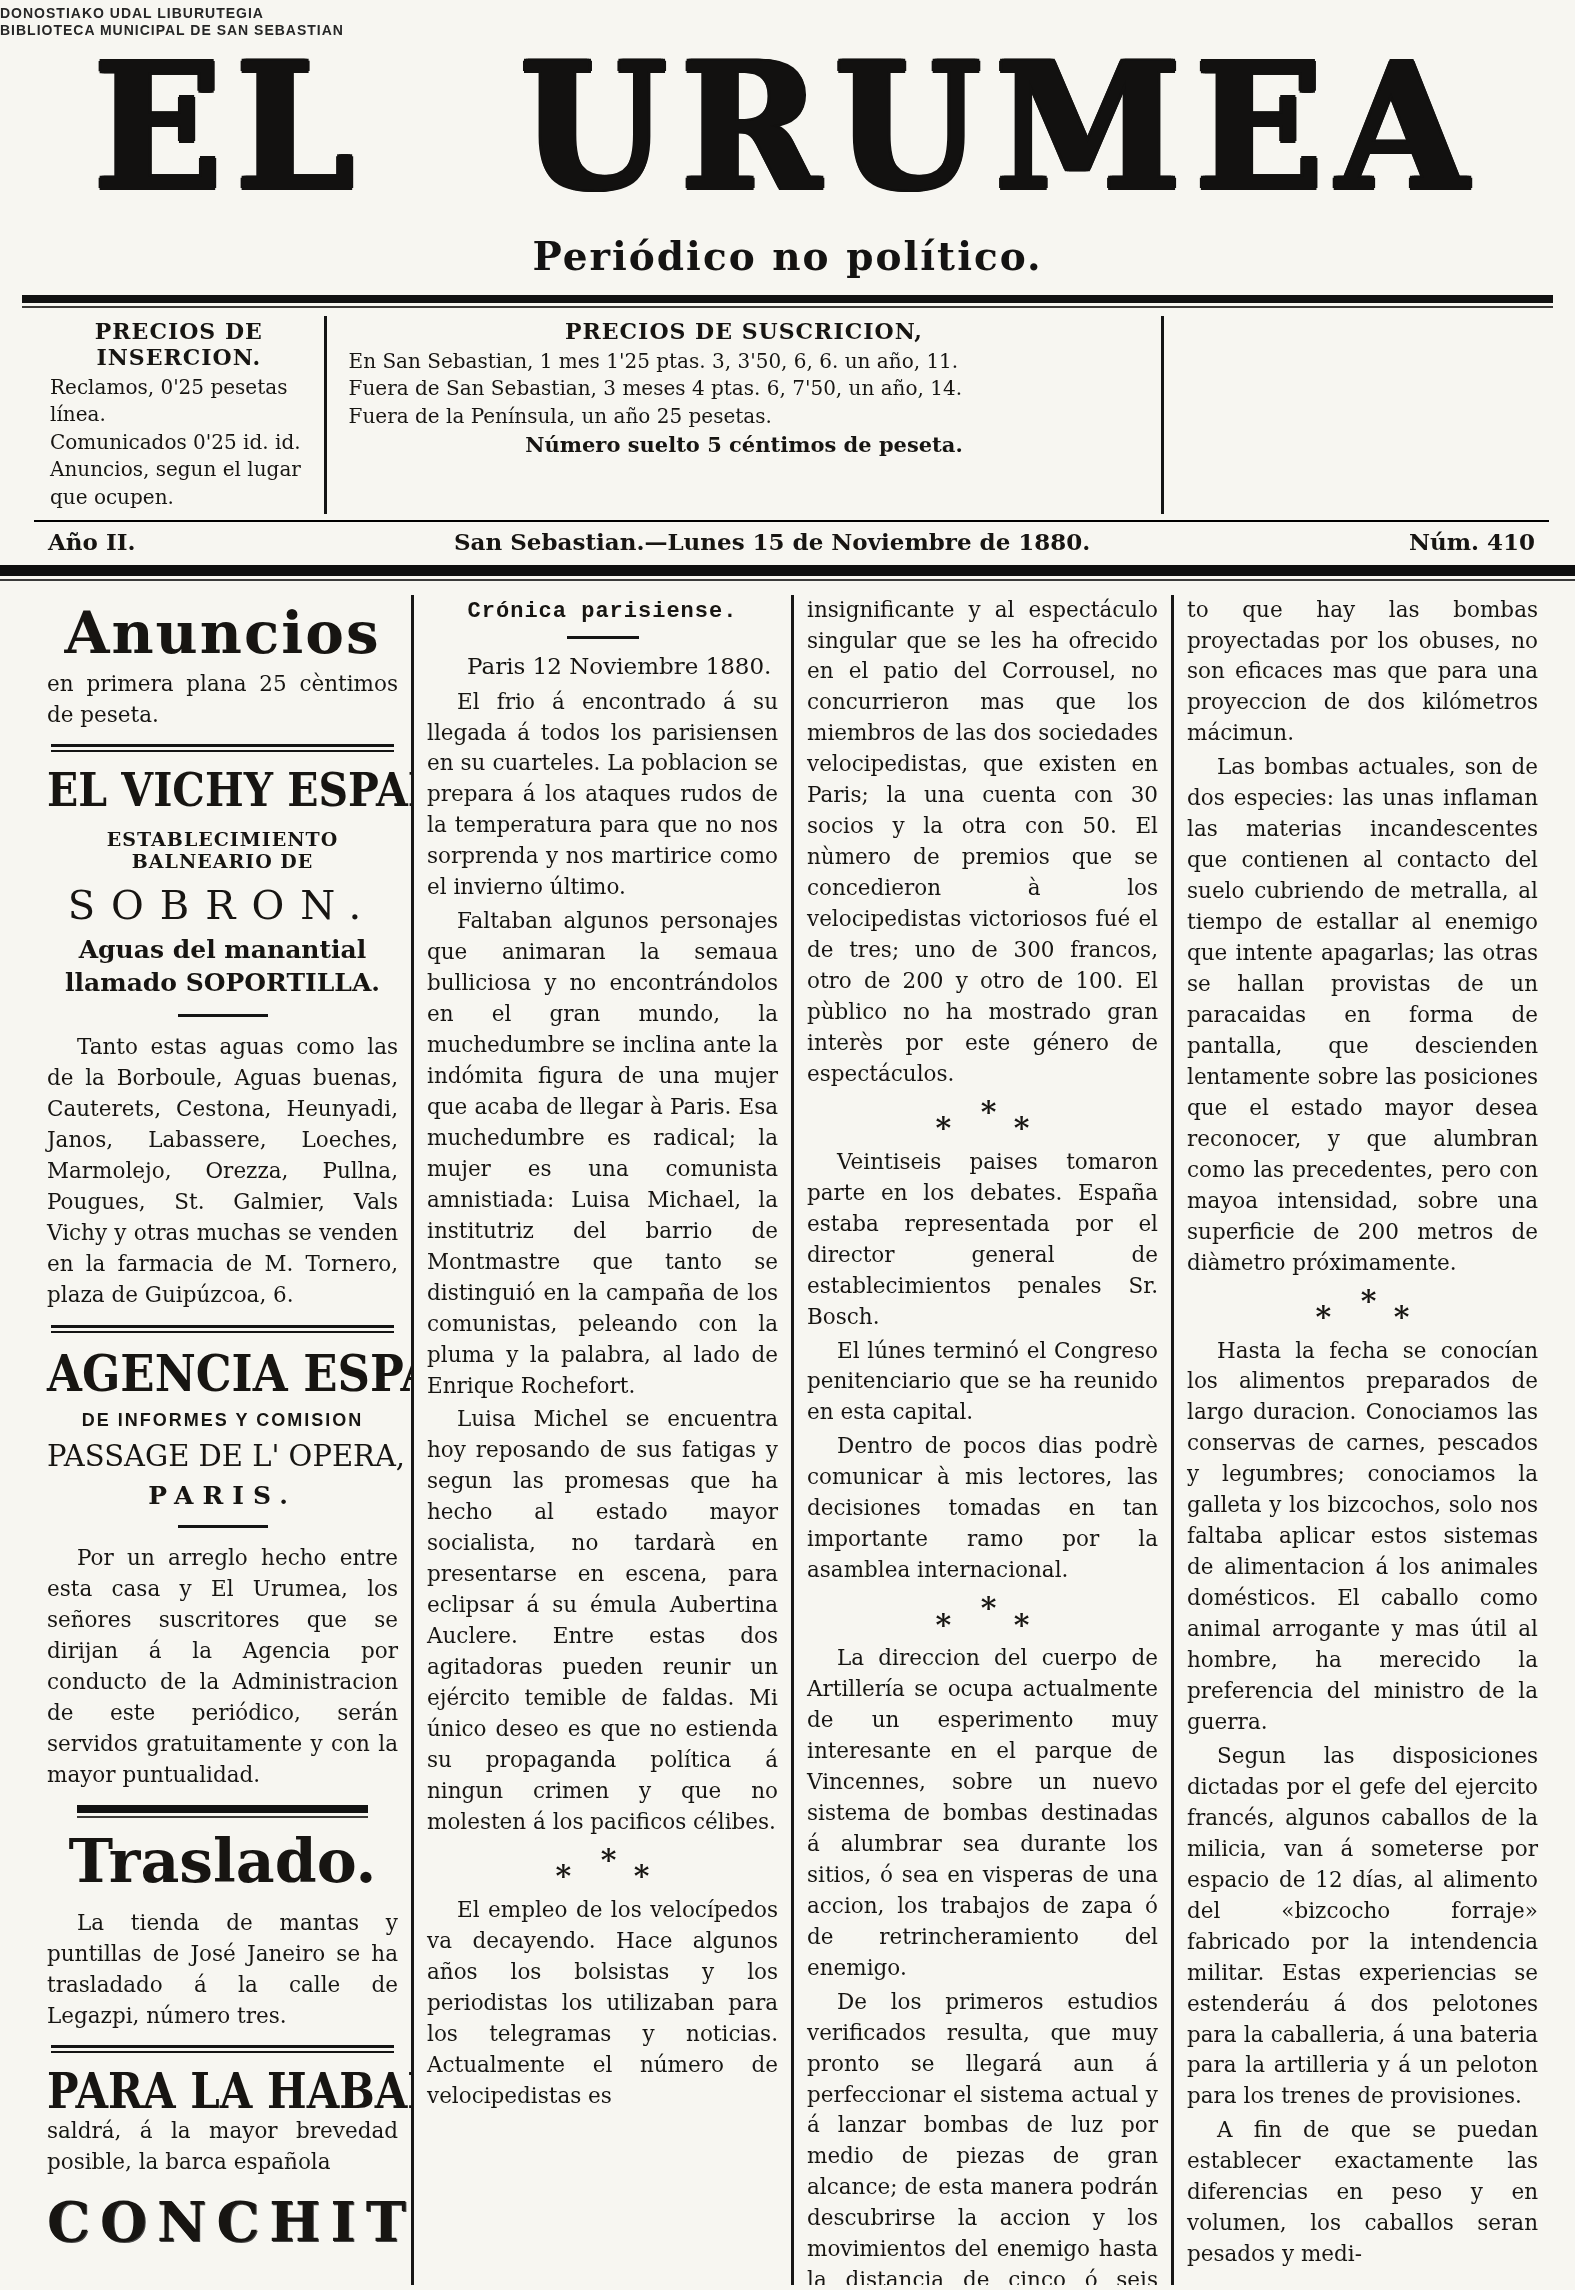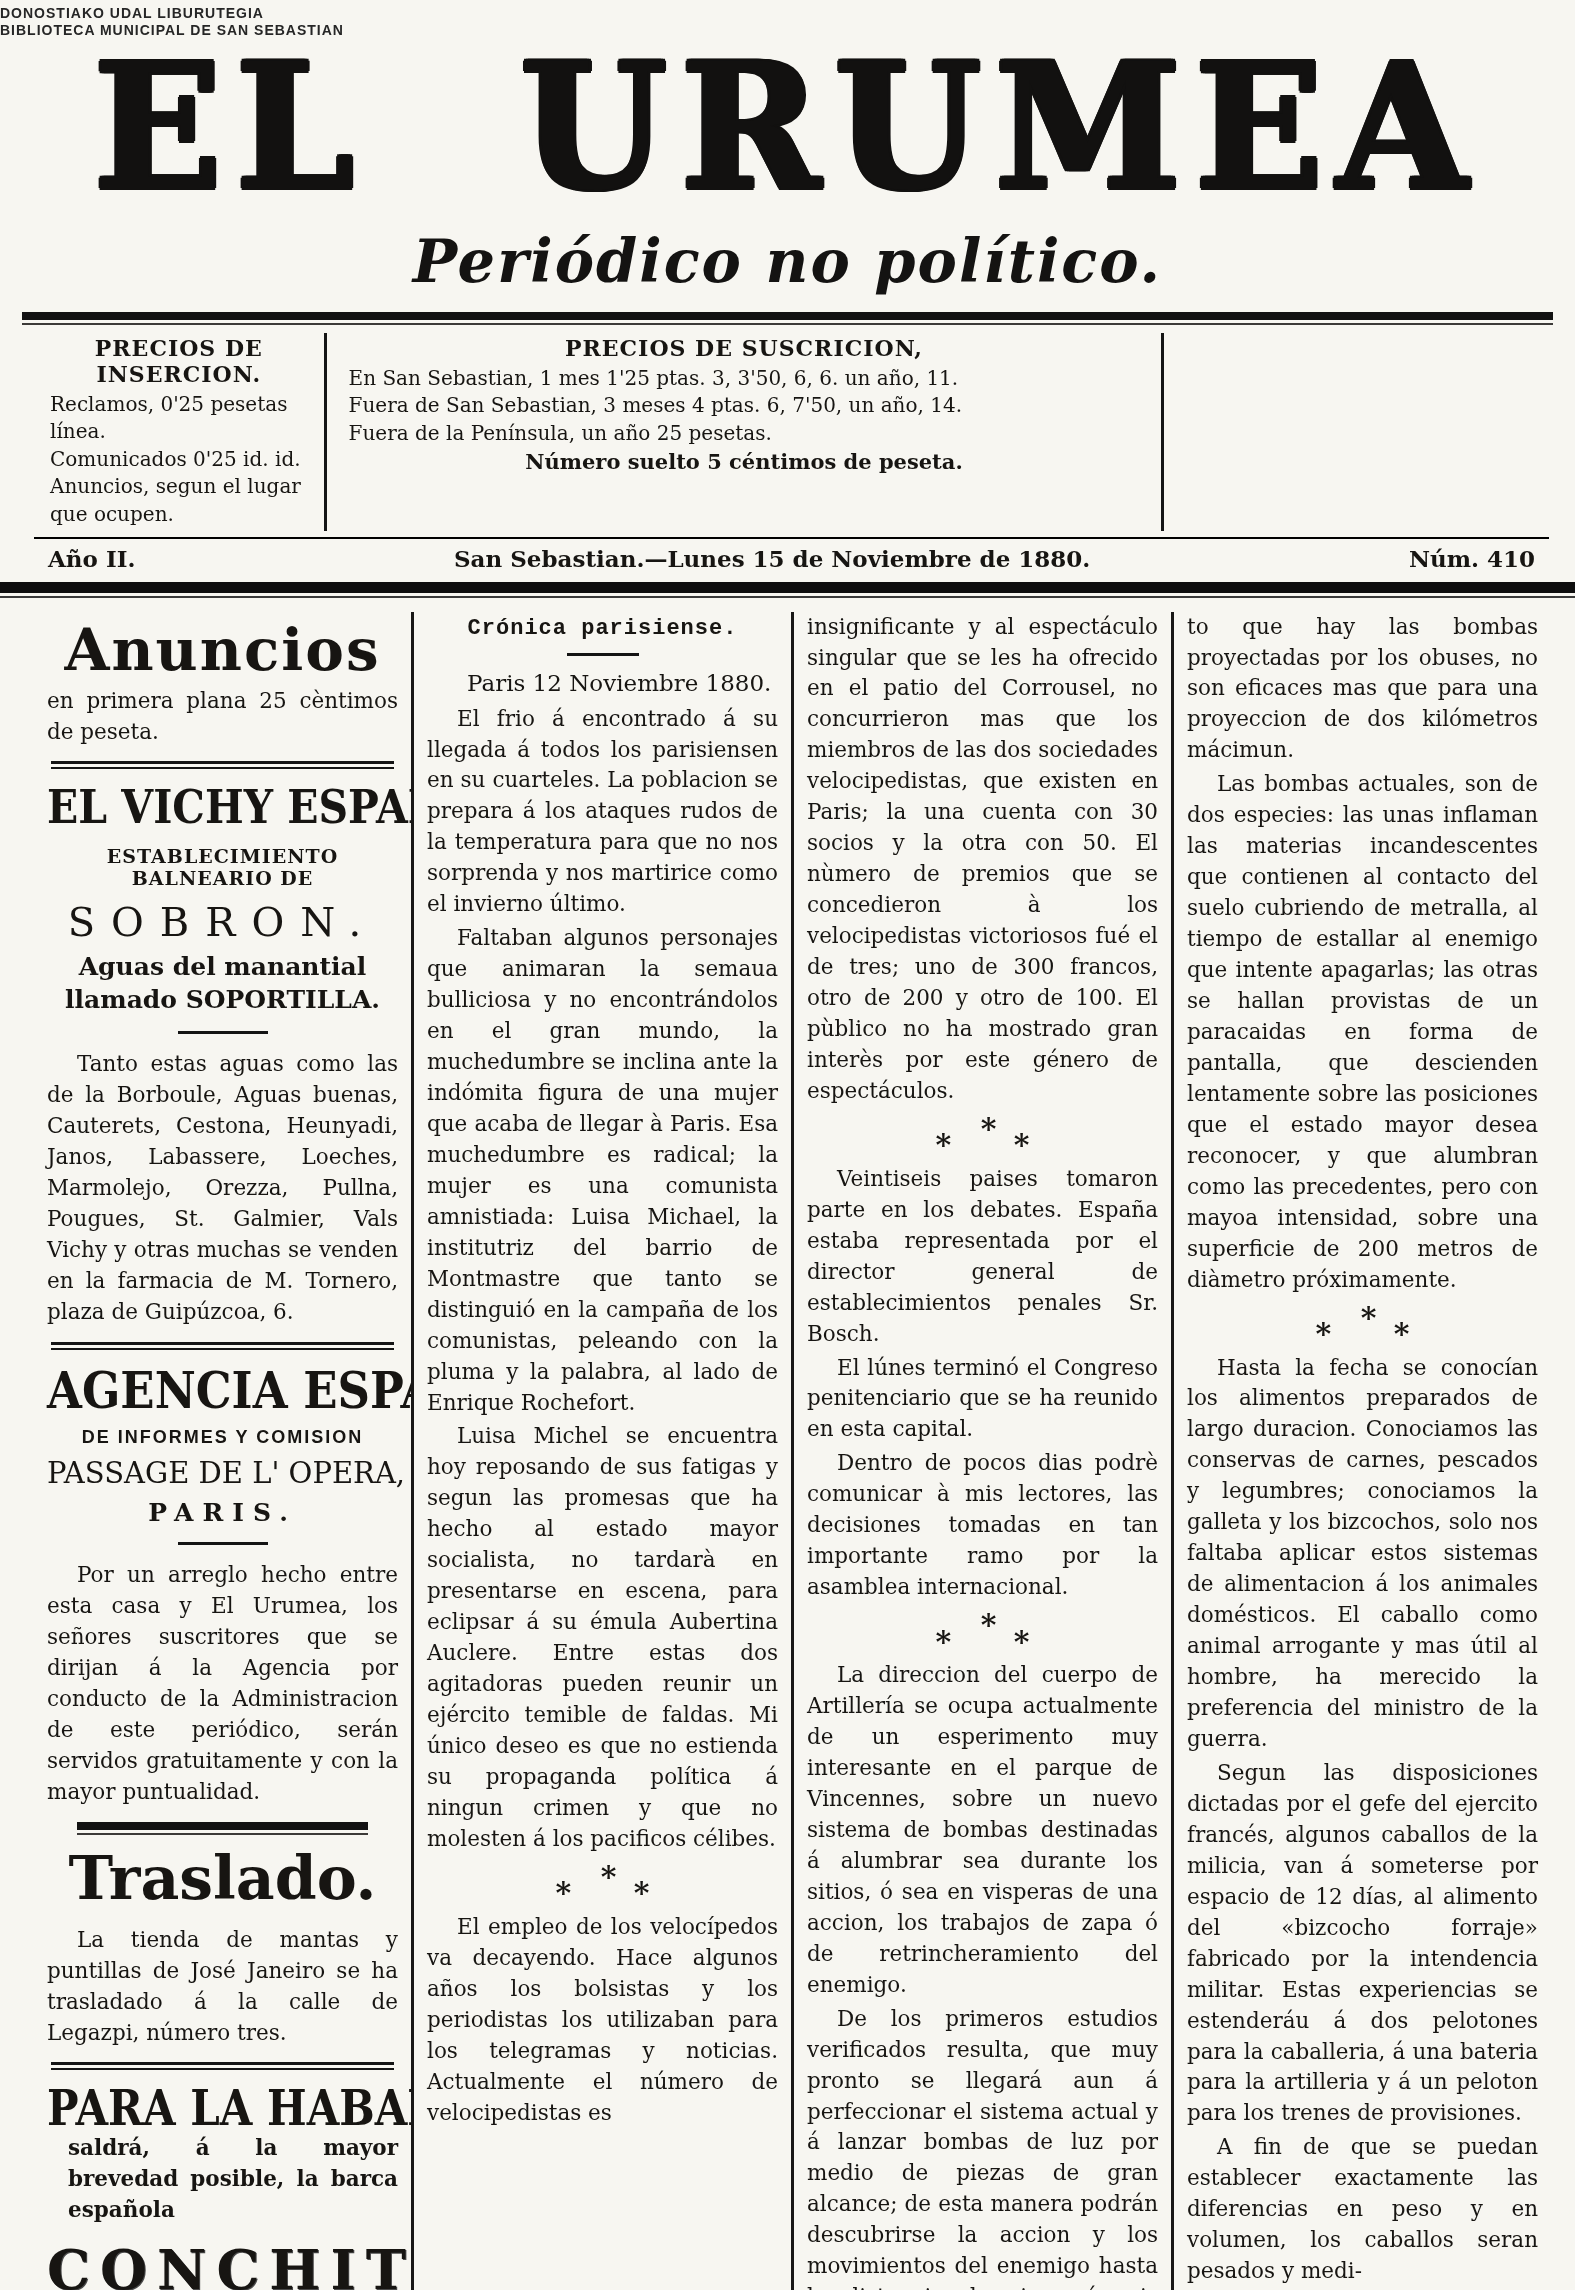--- a/index.html
+++ b/index.html
@@ -15,21 +15,21 @@
   
   .masthead{
     text-align:center;margin-top:4px;height:180px;line-height:168px;
     font-weight:bold;font-size:168px;letter-spacing:14px;word-spacing:80px;
     transform:scaleY(1.04);
     text-shadow:3px 0 0 currentColor,-3px 0 0 currentColor,0 2px 0 currentColor,
       0 -2px 0 currentColor,2px 2px 0 currentColor,-2px -2px 0 currentColor,
       2px -2px 0 currentColor,-2px 2px 0 currentColor;
     white-space:nowrap;overflow:hidden;color:#121110;
   }
-  .subtitle{text-align:center;font-weight:bold;font-size:59px;letter-spacing:2px;margin-top:4px;color:#141312;font-style:italic;}
+  .subtitle{text-align:center;font-weight:bold;font-size:39px;letter-spacing:2px;margin-top:10px;color:#141312;}
   .rule-heavy{margin:16px 22px 0 22px;height:3px;border-top:8px solid #121212;border-bottom:2px solid #3c3a38;}
   
   .header-info{display:flex;margin:8px 26px 0 34px;}
   .hi-col{padding:2px 16px;}
   .hi-left{width:17%;}
   .hi-mid{width:53%;border-left:3px solid #151515;border-right:3px solid #151515;}
   .hi-right{width:30%;}
   .hi-title{text-align:center;font-weight:bold;font-size:22px;letter-spacing:1px;margin-bottom:4px;}
   .hi-line{font-size:20px;line-height:1.38;}
   .hi-mid .hi-line{padding-left:6px;}
@@ -42,21 +42,21 @@
     font-size:23px;font-weight:bold;}
   .dateline .dl-center{font-weight:bold;font-size:23px;}
   .thick-bar{margin:6px 0 0 0;height:11px;background:#0e0e0e;}
   .thick-bar-sub{height:2px;background:#3a3a3a;margin:3px 0 0 0;}
   
   .body-cols{display:flex;margin:14px 24px 0 34px;height:1690px;overflow:hidden;}
   .col{width:25%;padding:0 13px;overflow:hidden;}
   .col + .col{border-left:3px solid #181716;}
   .p{font-size:21.5px;line-height:1.44;text-align:justify;text-indent:30px;margin:0 0 3px 0;}
   .p.noindent{text-indent:0;}
-  .p.bold{font-weight:bold;margin-left:21px;}
+  .p.bold{font-weight:normal;}
   
   .anuncios-title{font-size:58px;font-weight:bold;text-align:center;letter-spacing:2px;margin:4px 0 2px 0;}
   .double-rule{height:3px;border-top:3px solid #141414;border-bottom:2px solid #141414;margin:14px 4px;}
   .vichy{font-size:41px;font-weight:bold;text-align:center;transform:scaleY(1.12);margin-top:10px;white-space:nowrap;}
   .estab{font-size:19px;font-weight:bold;text-align:center;letter-spacing:1px;margin-top:14px;}
   .sobron{font-size:40px;text-align:center;letter-spacing:16px;margin-top:10px;}
   .soportilla{font-size:25px;font-weight:bold;text-align:center;line-height:1.3;margin-top:6px;}
   .mini-rule{width:90px;border-top:3px solid #141414;margin:15px auto;}
   .agencia{font-size:45px;font-weight:bold;text-align:center;transform:scaleY(1.1);white-space:nowrap;margin-top:4px;}
   .informes{font-family:"Liberation Sans",sans-serif;font-weight:bold;font-size:18px;text-align:center;letter-spacing:2px;margin-top:10px;}

